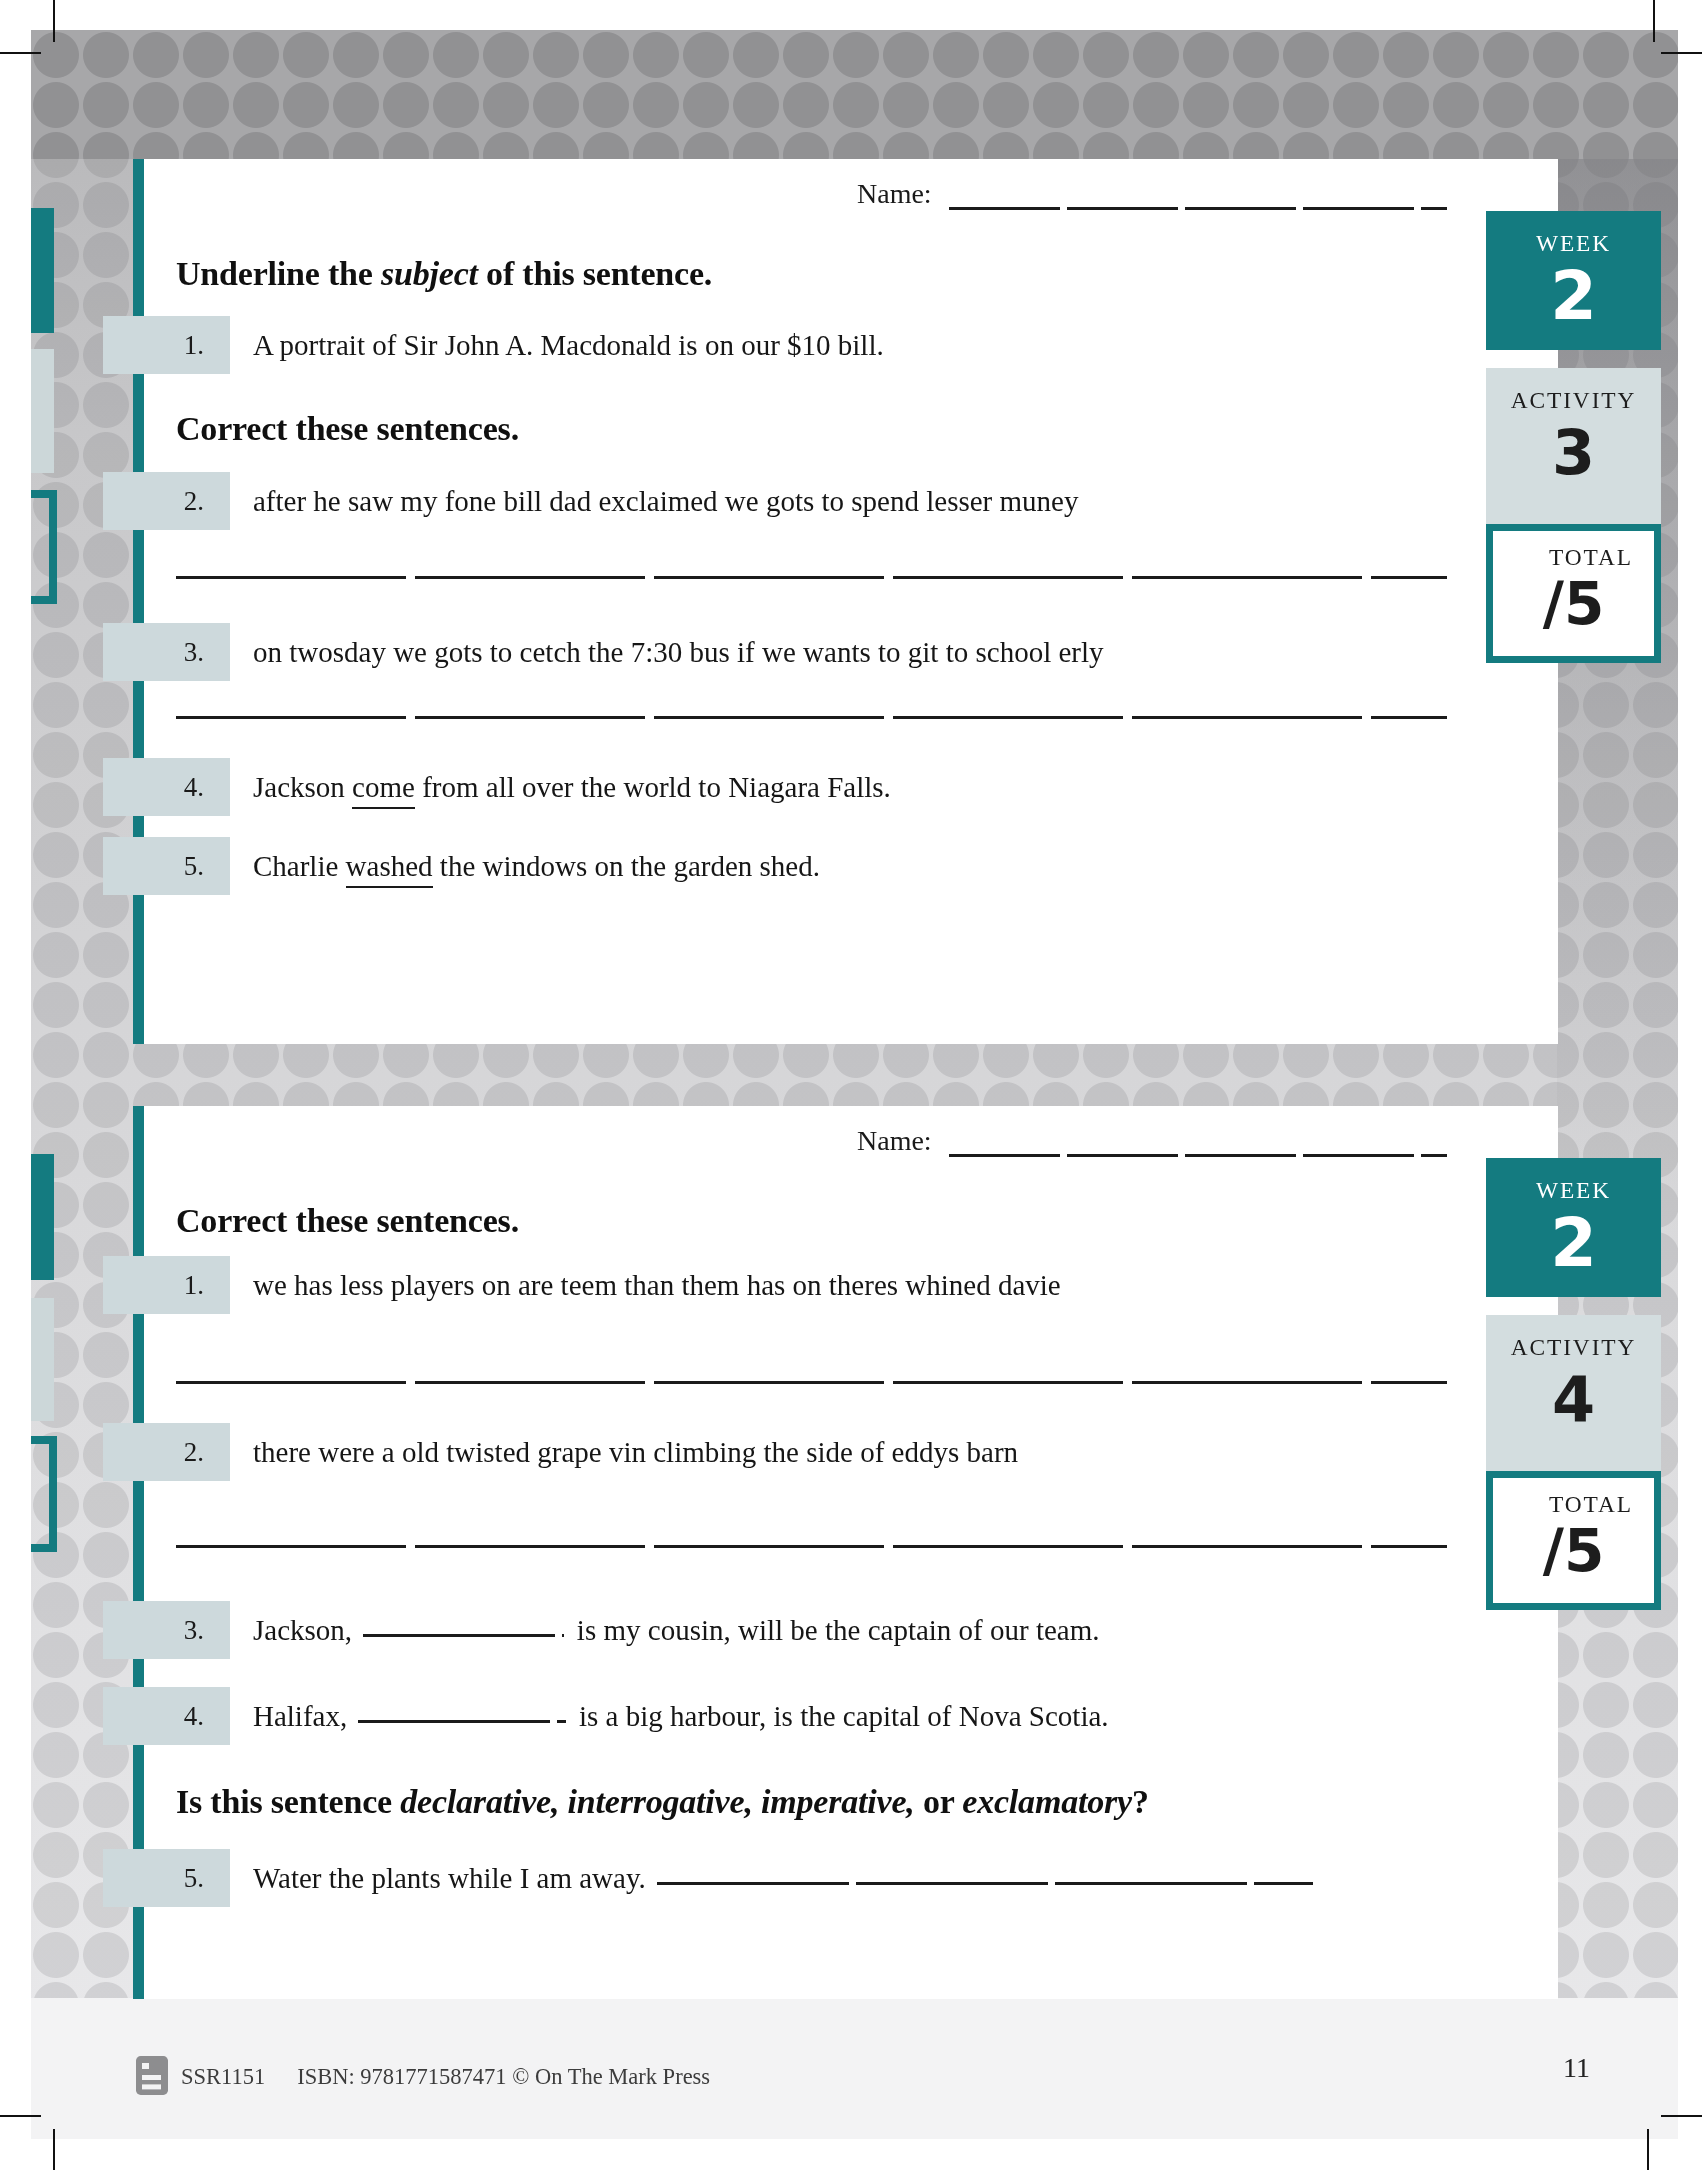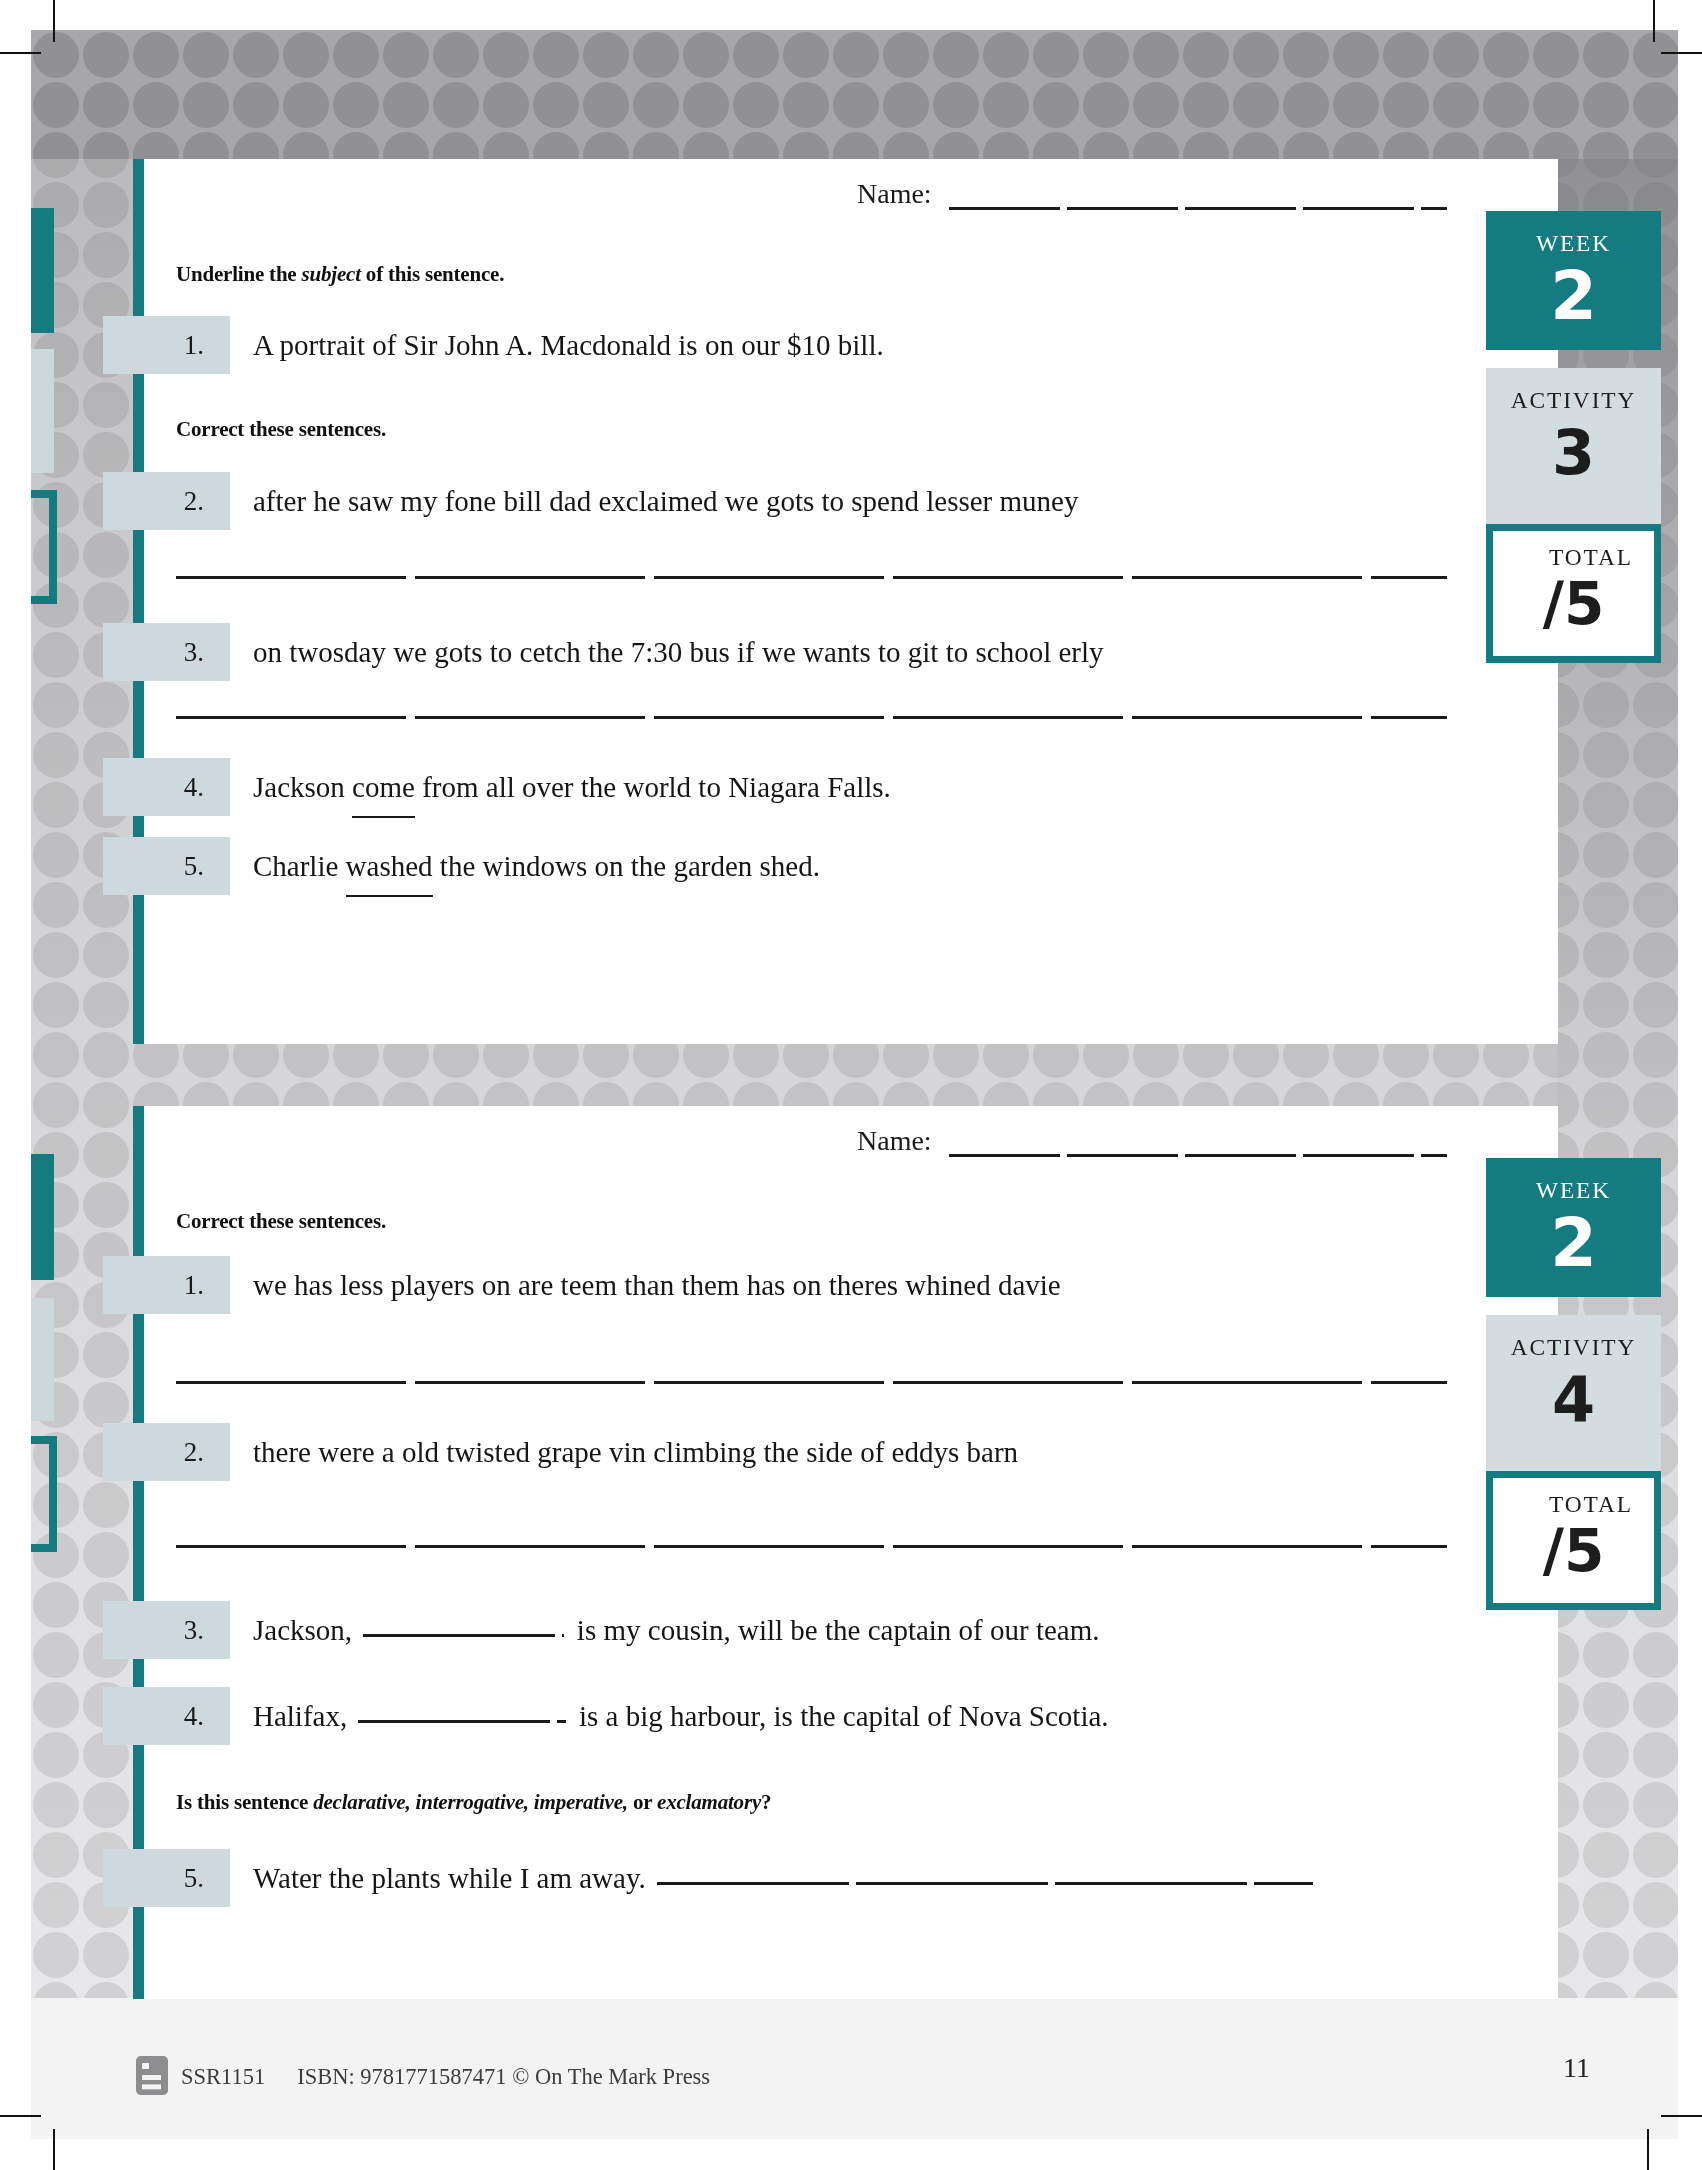--- a/index.html
+++ b/index.html
@@ -33,27 +33,27 @@
   .panel{position:absolute;left:133px;width:1425px;background:#ffffff;border-left:11.2px solid #147B80;box-sizing:border-box;}
   #panel-0{top:159px;height:885px;}
   #panel-1{top:1106px;height:893px;}
   .content{position:absolute;left:0;top:0;right:0;bottom:0;padding:0 111px 0 32px;}
 
   .name-row{display:flex;align-items:baseline;margin-top:19px;height:39px;}
   .name-label{margin-left:681px;font-size:28px;color:#1a1a1a;}
   .name-line{flex:1;margin-left:17px;height:2.8px;align-self:flex-end;margin-bottom:7.5px;
     background:repeating-linear-gradient(90deg,#1b1b1b 0 111px,transparent 111px 118px);}
 
-  .heading{font-weight:bold;font-size:21px;line-height:34px;color:#101010;letter-spacing:-0.2px;}
+  .heading{font-weight:bold;font-size:34px;line-height:34px;color:#101010;letter-spacing:-0.2px;}
   .item{position:relative;min-height:58px;}
   .badge{position:absolute;left:-73px;top:0;width:127px;height:58px;background:#CDD9DC;
     text-align:right;box-sizing:border-box;padding-right:26px;font-size:27px;line-height:58px;color:#1a1a1a;}
   .sentence{display:block;margin-left:77px;font-size:29px;line-height:58px;white-space:nowrap;}
   .answer-line{height:2.8px;background:repeating-linear-gradient(90deg,#1b1b1b 0 230px,transparent 230px 239px);}
-  .ul{border-bottom:2.8px solid #1a1a1a;padding-bottom:13px;}
+  .ul{border-bottom:2.8px solid #1a1a1a;padding-bottom:4px;}
   .blank{display:inline-block;height:2.8px;vertical-align:baseline;margin:0 5.6px 2.8px 3.7px;
     background:repeating-linear-gradient(90deg,#1b1b1b 0 192px,transparent 192px 199px);}
   i{font-style:italic;}
 
   
   .sbox{position:absolute;left:1327px;width:175px;text-align:center;box-sizing:border-box;margin-left:15px;}
   .sbox .lbl{display:block;font-size:23.4px;letter-spacing:1.9px;margin-top:19px;}
   .sbox .num{display:block;font-family:"DejaVu Sans",sans-serif;font-weight:bold;}
   .wk{top:52px;height:139px;background:#147B80;color:#ffffff;}
   .wk .num{font-size:67px;line-height:75px;margin-top:1.9px;}

